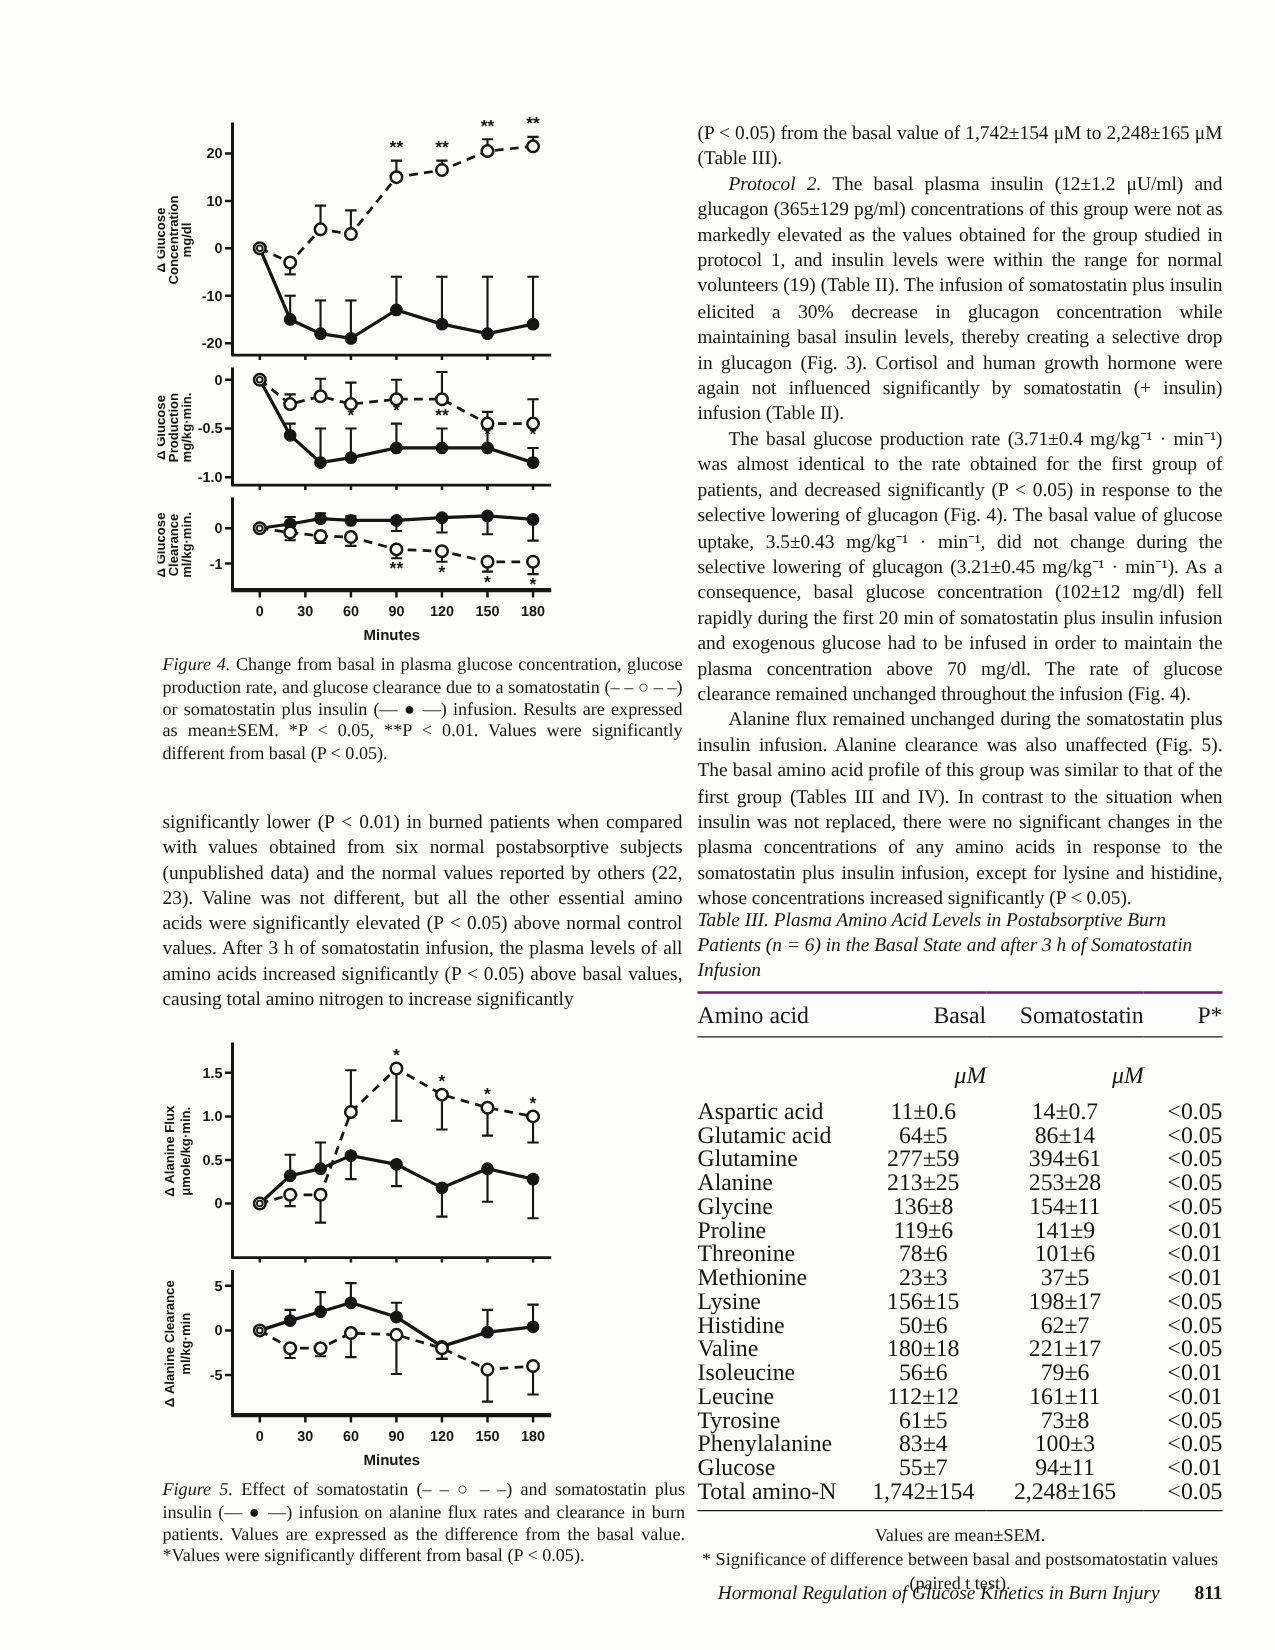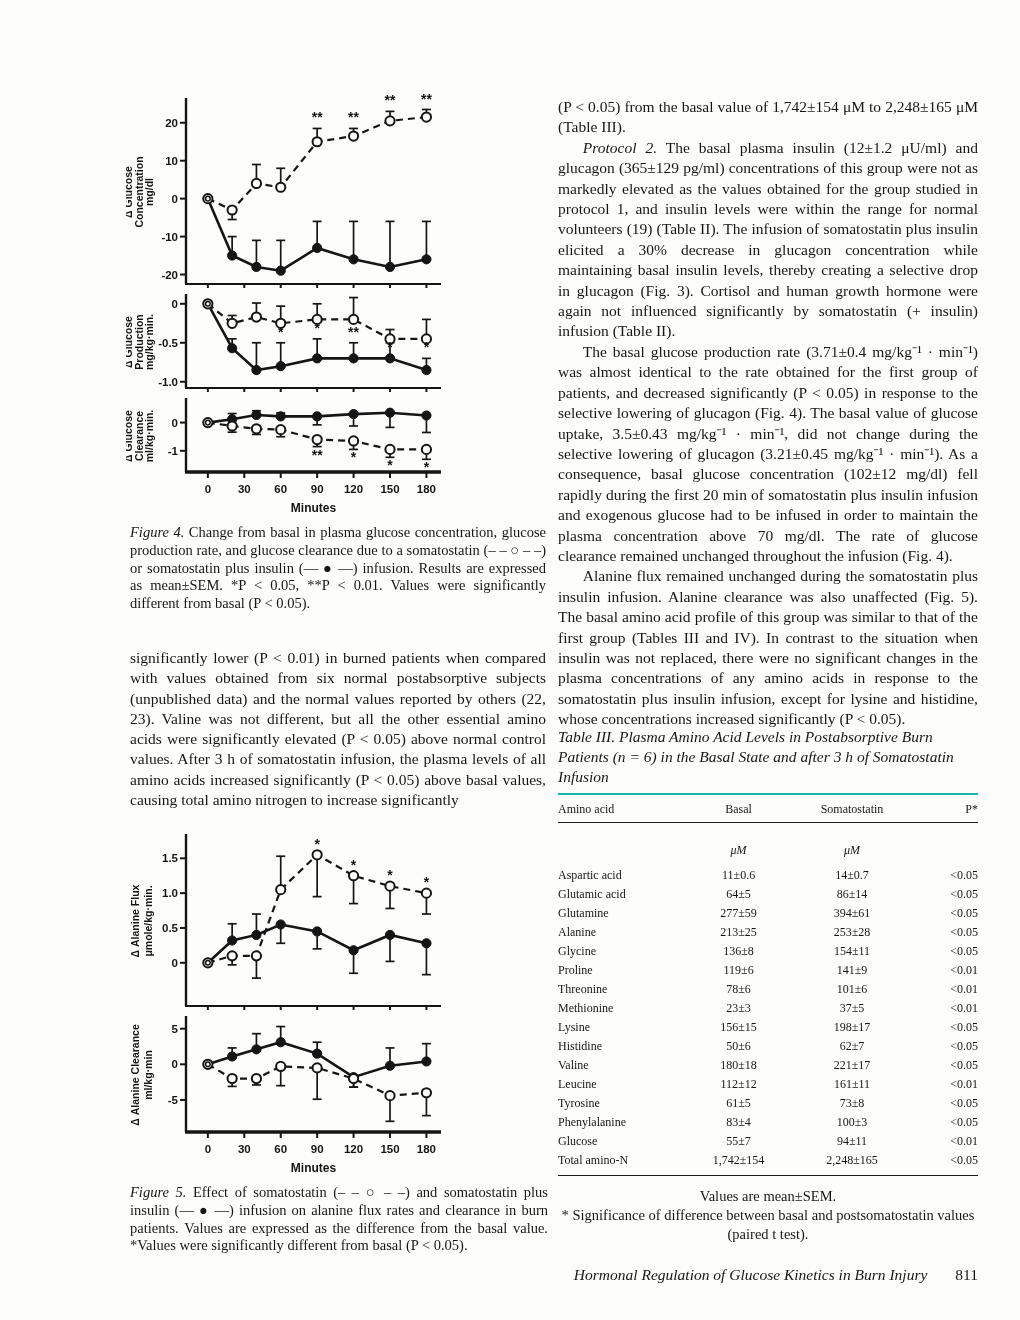--- a/index.html
+++ b/index.html
@@ -13,34 +13,34 @@
   .body-text{
     font-size:15.5px;line-height:20.3px;text-align:justify;margin:0;
   }
   .jpara{font-size:15.5px;line-height:20.4px;text-align:justify;margin:0;}
   .jpara.indent{text-indent:1.6em;}
   .caption{font-size:14.5px;line-height:17.8px;text-align:justify;margin:0;}
   .caption i{font-style:italic;}
   .fig-block svg{display:block;}
   
   .table-title{font-style:italic;font-size:15.5px;line-height:20px;margin:0 0 6px 0;}
-  table.t3{width:100%;border-collapse:collapse;border-top:2px solid #14b8a6;font-size:12px;}
+  table.t3{width:100%;border-collapse:collapse;border-top:2px solid #701a75;font-size:19px;}
   table.t3 th{font-weight:normal;padding:7px 0 5px;border-bottom:1.5px solid #1c1c1c;}
   table.t3 tr.units td{padding:20px 0 8px;font-style:italic;}
   table.t3 tbody td{padding:0;height:19px;line-height:19px;}
   table.t3 tbody tr:last-child td{border-bottom:1.5px solid #1c1c1c;padding-bottom:5px;}
   .c0{text-align:left;width:31%;}
   .c1{text-align:center;width:24%;}
   .c2{text-align:center;width:30%;}
   .c3{text-align:right;width:15%;}
-  thead .c1, thead .c2, tr.units .c1, tr.units .c2{text-align:center;}
+  thead .c1, thead .c2, tr.units .c1, tr.units .c2{text-align:right;}
   .footnotes{font-size:14.5px;line-height:19px;margin-top:11px;text-align:center;}
   .page-footer{display:flex;justify-content:flex-end;align-items:flex-end;gap:28px;font-size:15.5px;}
   .page-footer i{font-style:italic;}
-  .page-footer b{font-weight:normal;}
+  .page-footer b{font-weight:bold;}
 </style>
 </head>
 <body>
 
 <div class="page">
 
   <section class="fig-block abs" id="figure4" style="left:126px; top:92px; width:340px;">
       <svg width="335" height="196" viewBox="0 0 335 196">
         <line x1="60" y1="6" x2="60" y2="192" stroke="#151515" stroke-width="2.4"></line>
         <line x1="59" y1="192" x2="315" y2="192" stroke="#151515" stroke-width="2.2"></line>
@@ -532,20 +532,26 @@
             <td class="c2">62±7</td>
             <td class="c3">&lt;0.05</td>
           </tr>
           <tr>
             <td class="c0">Valine</td>
             <td class="c1">180±18</td>
             <td class="c2">221±17</td>
             <td class="c3">&lt;0.05</td>
           </tr>
           <tr>
+            <td class="c0">Isoleucine</td>
+            <td class="c1">56±6</td>
+            <td class="c2">79±6</td>
+            <td class="c3">&lt;0.01</td>
+          </tr>
+          <tr>
             <td class="c0">Leucine</td>
             <td class="c1">112±12</td>
             <td class="c2">161±11</td>
             <td class="c3">&lt;0.01</td>
           </tr>
           <tr>
             <td class="c0">Tyrosine</td>
             <td class="c1">61±5</td>
             <td class="c2">73±8</td>
             <td class="c3">&lt;0.05</td>

